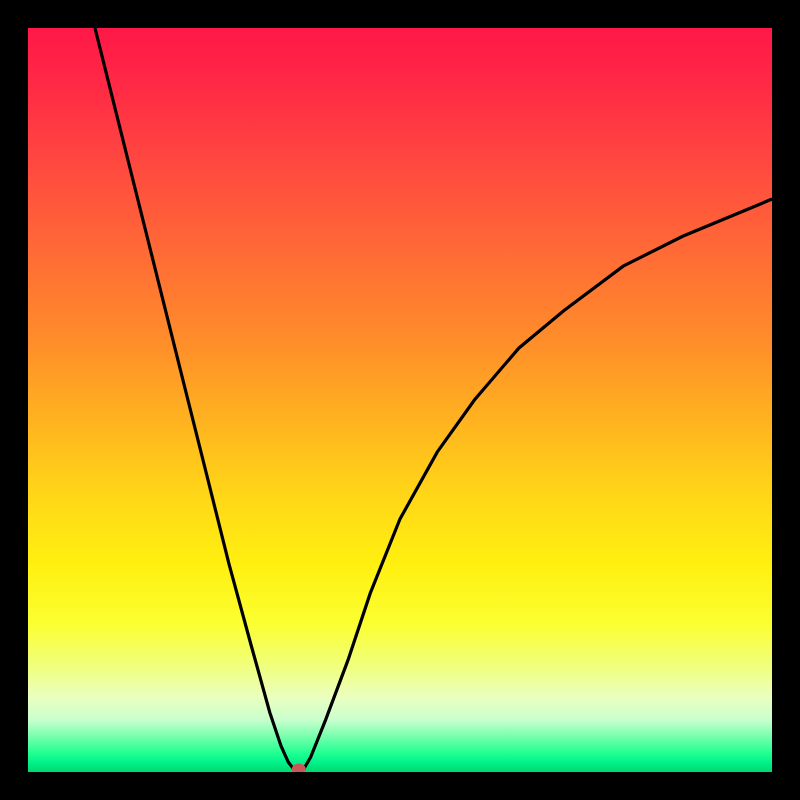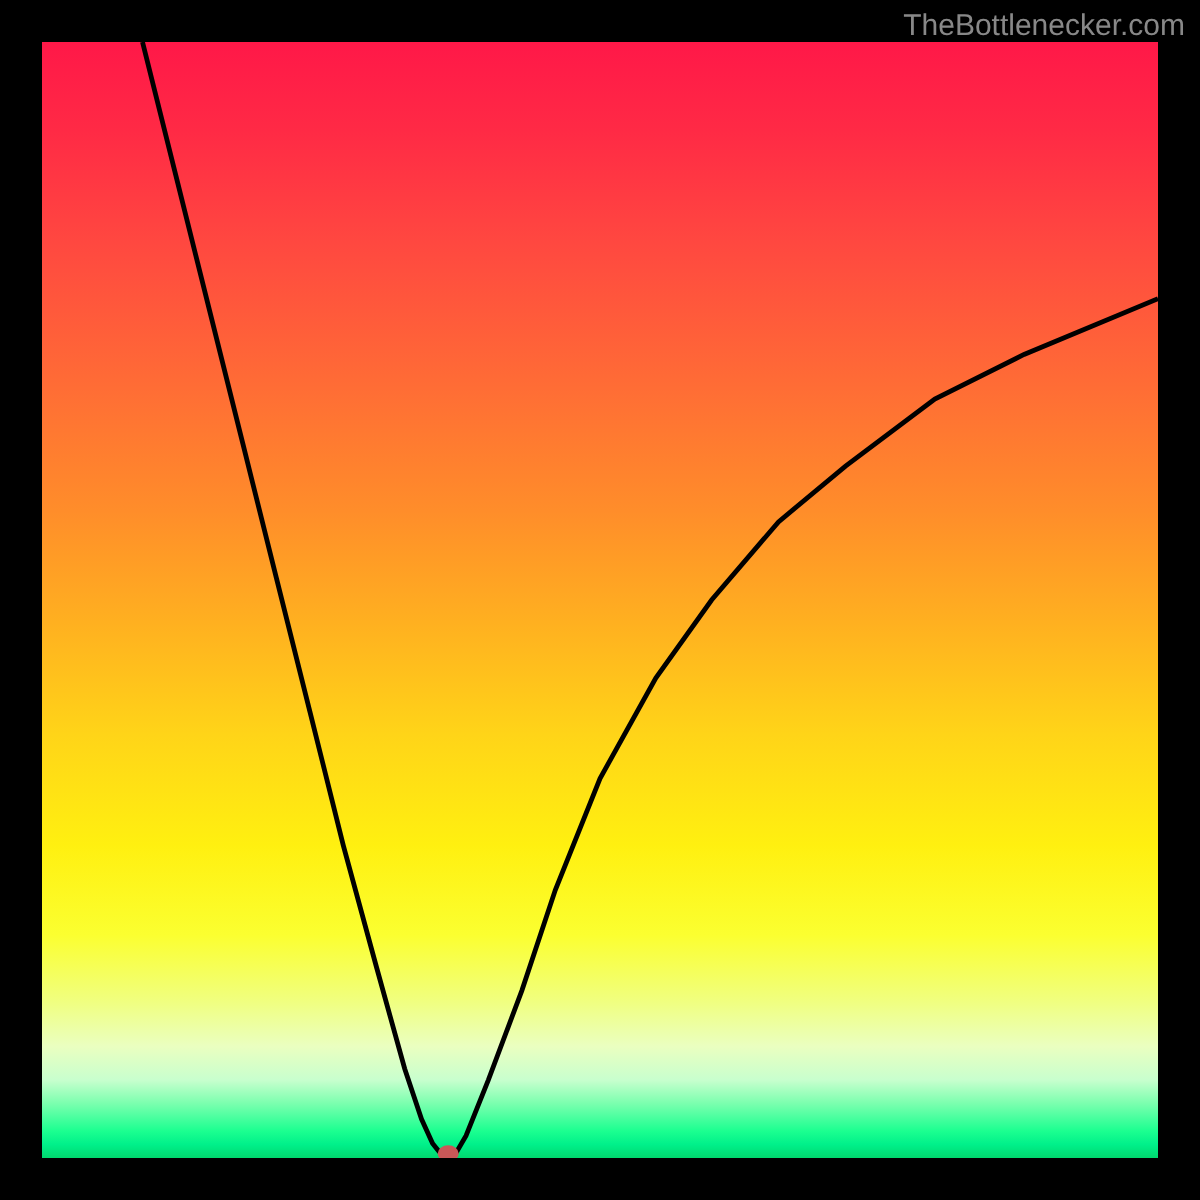--- a/index.html
+++ b/index.html
@@ -34,14 +34,13 @@
 
 <div class="wrap">
   <div class="plot">
     <div class="grad"></div>
     <svg viewBox="0 0 744 744" preserveAspectRatio="none">
       <path id="curve-left" class="curve" d="M 67.0 0.0 L 89.3 89.3 L 111.6 178.6 L 133.9 267.8 L 156.2 357.1 L 178.6 446.4 L 200.9 535.7 L 223.2 617.5 L 241.8 684.5 L 253.0 718.0 L 260.4 734.3 L 266.4 741.8"></path>
       <path id="curve-right" class="curve" d="M 275.3 741.8 L 282.7 729.1 L 297.6 691.9 L 319.9 632.4 L 342.2 565.4 L 372.0 491.0 L 409.2 424.1 L 446.4 372.0 L 491.0 319.9 L 535.7 282.7 L 595.2 238.1 L 654.7 208.3 L 744.0 171.1"></path>
       <ellipse id="marker-dot" class="dot" rx="7" ry="5.5" cx="270.8" cy="741.0"></ellipse>
     </svg>
   </div>
-  <div class="attrib">TheBottlenecker.com</div>
 </div>
 
 </body></html>

